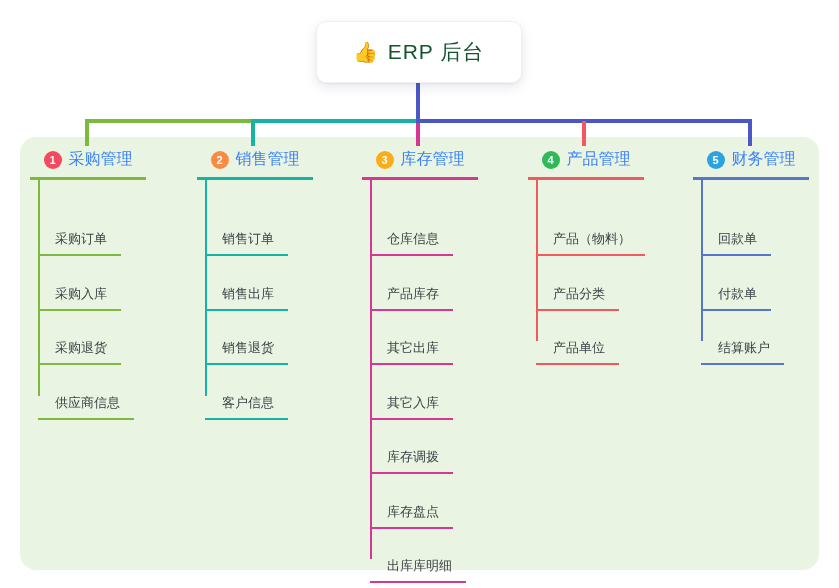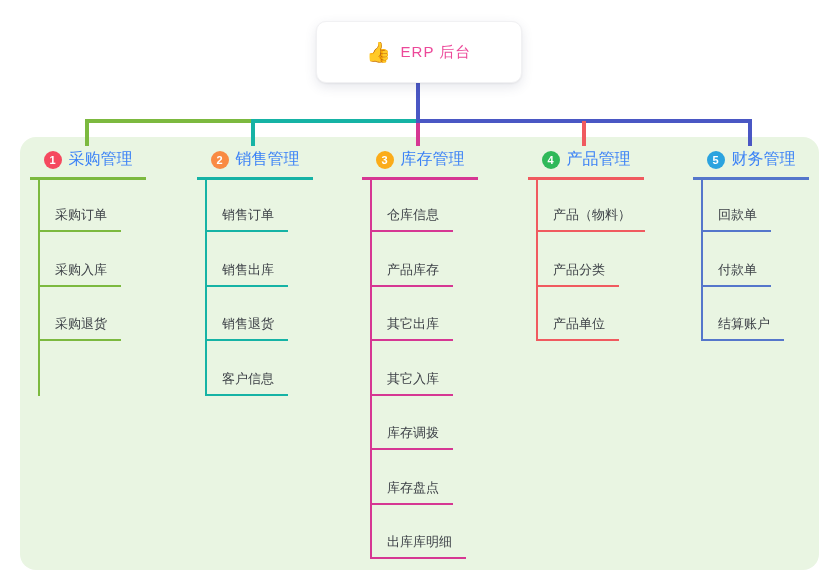--- a/index.html
+++ b/index.html
@@ -6,21 +6,21 @@
   html,body { width:839px; height:588px; background:#ffffff; font-family:"Liberation Sans","DejaVu Sans",sans-serif; }
   #canvas { position:relative; width:839px; height:588px; background:#ffffff; overflow:hidden; }
 
   
   #panel { position:absolute; left:20px; top:137px; width:799px; height:433px; background:#e9f5e2; border-radius:16px; }
 
   
   #root-node { position:absolute; left:316px; top:21px; width:206px; height:62px; background:#ffffff;
     border:1px solid #f1f1f3; border-radius:10px; box-shadow:0 4px 12px rgba(60,70,110,0.13), 0 1px 2px rgba(0,0,0,0.05);
     display:flex; align-items:center; justify-content:center; gap:9px; }
-  #root-node .root-title { font-size:15px; color:#ec4899; letter-spacing:1px; }
+  #root-node .root-title { font-size:21px; color:#14532d; letter-spacing:1px; }
   #root-node .thumb { font-size:20px; color:#f7c02e; }
 
   
   .line { position:absolute; }
   .h4 { height:4px; top:119px; }
   .w4 { width:4px; }
 
   .c-green   { background:#7cb93f; }
   .c-teal    { background:#16b3a5; }
   .c-magenta { background:#d63793; }
@@ -32,21 +32,21 @@
   .branch-title { position:absolute; left:0; top:148px; width:116px; height:32px;
     display:flex; align-items:center; justify-content:center; gap:7px;
     border-bottom:3px solid #000; padding-bottom:6px; }
   .branch-title .badge { width:18px; height:18px; border-radius:50%; color:#fff; font-size:11px; font-weight:bold;
     display:flex; align-items:center; justify-content:center; flex:0 0 18px; }
   .branch-title .t-label { font-size:16px; color:#3b82f6; white-space:nowrap; }
 
   .vline { position:absolute; left:8px; top:180px; width:2px; }
 
   .child { position:absolute; left:8px; line-height:26px; font-size:13px; color:#3d4147;
-    padding:0 14px 2px 17px; border-bottom:2px solid #000; white-space:nowrap; }
+    padding:0 14px 2px 17px; border-bottom:2px solid #000; white-space:nowrap;margin-top:24px; }
 
   
   .b1 .branch-title { border-bottom-color:#7cb93f; } .b1 .vline { background:#7cb93f; } .b1 .child { border-bottom-color:#7cb93f; } .b1 .badge { background:#f5495f; }
   .b2 .branch-title { border-bottom-color:#16b3a5; } .b2 .vline { background:#16b3a5; } .b2 .child { border-bottom-color:#16b3a5;text-align:center; } .b2 .badge { background:#f98b43; }
   .b3 .branch-title { border-bottom-color:#d63793; } .b3 .vline { background:#d63793; } .b3 .child { border-bottom-color:#d63793; } .b3 .badge { background:#fbac19; }
   .b4 .branch-title { border-bottom-color:#f05a5f; } .b4 .vline { background:#f05a5f; } .b4 .child { border-bottom-color:#f05a5f; } .b4 .badge { background:#2fb959; }
   .b5 .branch-title { border-bottom-color:#5576cb; } .b5 .vline { background:#5576cb; } .b5 .child { border-bottom-color:#5576cb; } .b5 .badge { background:#2ba3df; }
 </style>
 </head>
 <body>
@@ -72,20 +72,21 @@
 
   <div class="branch b1" style="left:30px;">
     <div class="branch-title">
       <span class="badge">1</span>
       <span class="t-label">采购管理</span>
     </div>
     <div class="vline" style="height:216px;"></div>
     <div class="child" style="top:202px;">采购订单</div>
     <div class="child" style="top:257px;">采购入库</div>
     <div class="child" style="top:311px;">采购退货</div>
+    <div class="child" style="top:366px;">供应商信息</div>
   </div>
 
   <div class="branch b2" style="left:197px;">
     <div class="branch-title">
       <span class="badge">2</span>
       <span class="t-label">销售管理</span>
     </div>
     <div class="vline" style="height:216px;"></div>
     <div class="child" style="top:202px;">销售订单</div>
     <div class="child" style="top:257px;">销售出库</div>

